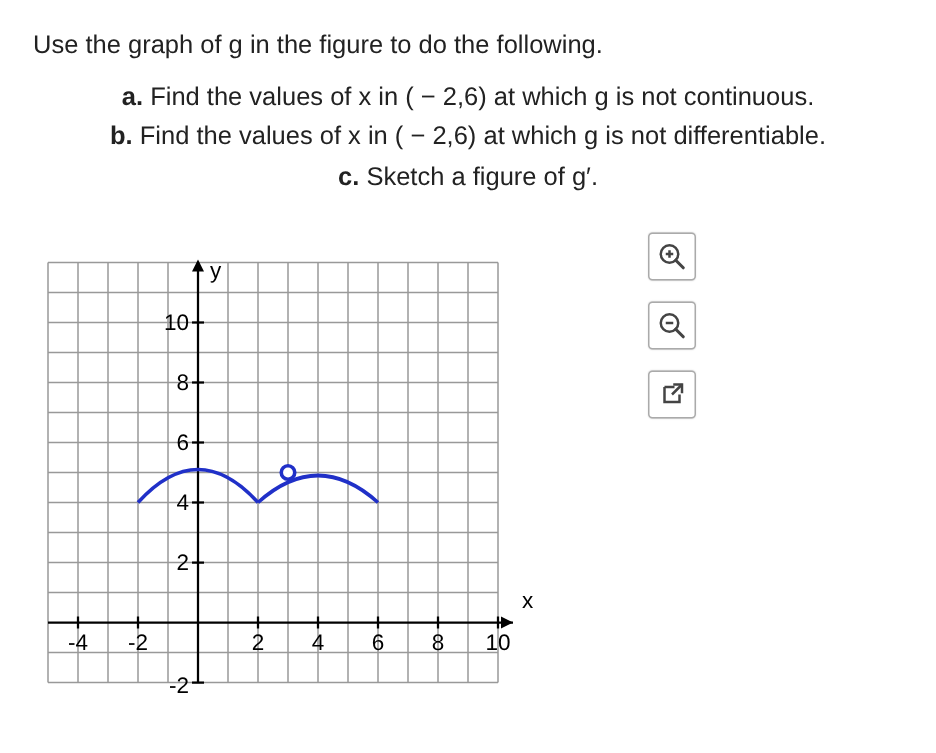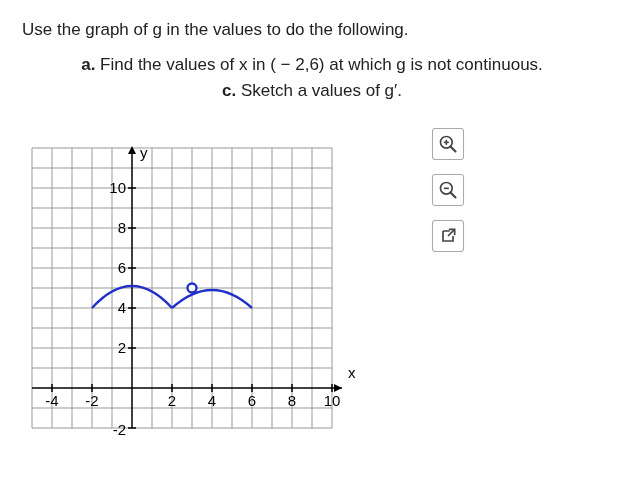--- a/index.html
+++ b/index.html
@@ -50,29 +50,33 @@
   .axis-line { stroke: #000; stroke-width: 1.5; }
   .tick-line { stroke: #000; stroke-width: 1.5; }
   .tick-label { font: 15px Arial; fill: #000; }
   .curve { stroke: #2030c8; stroke-width: 2.4; fill: none; }
   .axis-text { font: 15px Arial; fill: #000; }
 </style>
 </head>
 <body>
 
 <div class="question">
-  <div>Use the graph of g in the values to do the following.</div>
+  <div>Use the graph of g in the figure to do the following.</div>
   <div class="parts">
     <div class="part-row">
       <b>a.</b>
       <span>Find the values of x in ( − 2,6) at which g is not continuous.</span>
     </div>
     <div class="part-row">
+      <b>b.</b>
+      <span>Find the values of x in ( − 2,6) at which g is not differentiable.</span>
+    </div>
+    <div class="part-row">
       <b>c.</b>
-      <span>Sketch a values of g′.</span>
+      <span>Sketch a figure of g′.</span>
     </div>
   </div>
 </div>
 
 <div class="content-row">
   <div class="graph-wrap">
     <svg viewBox="0 0 360 320" width="360" height="320">
 
       <g>
 

